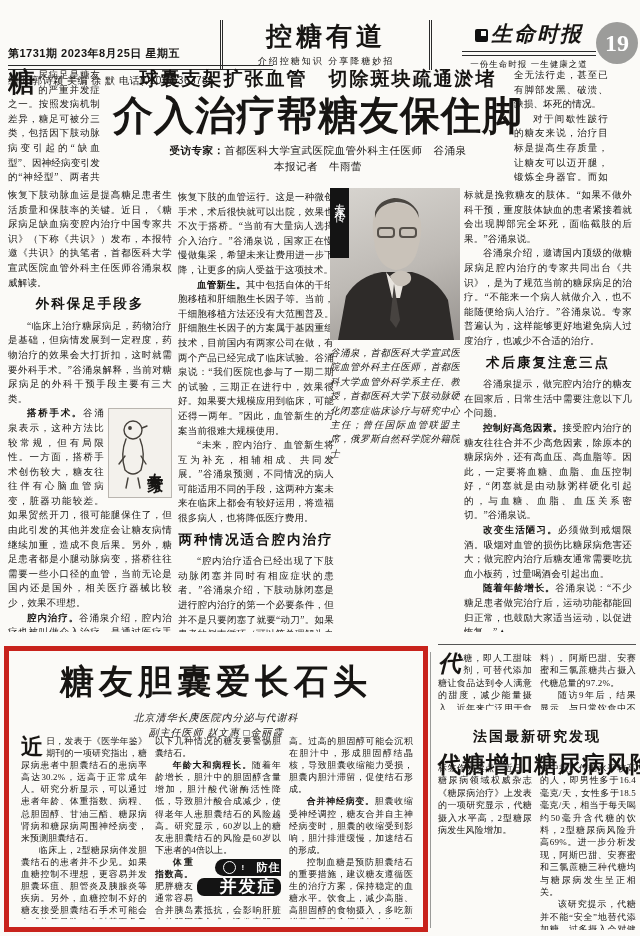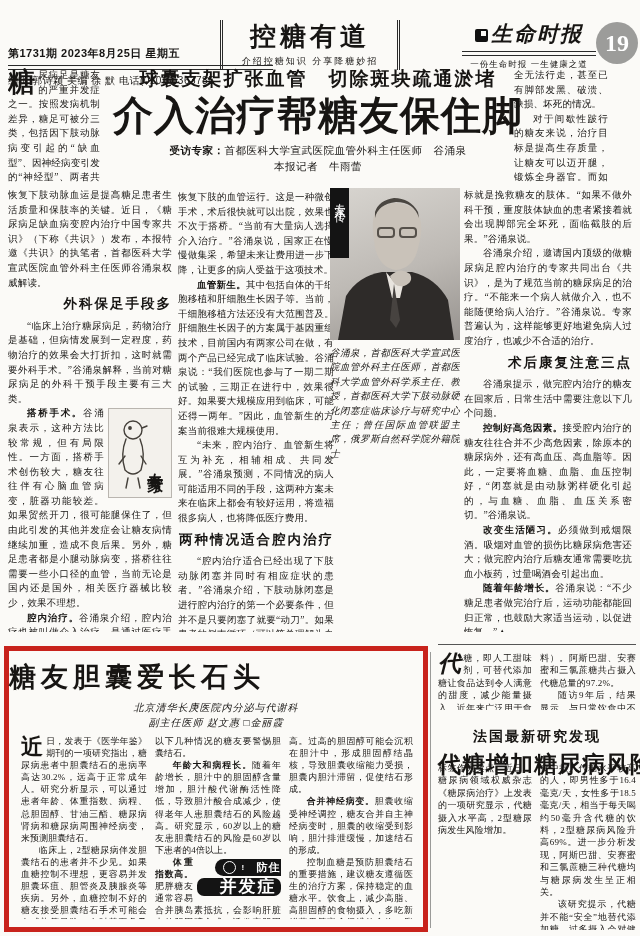--- a/index.html
+++ b/index.html
@@ -3,54 +3,54 @@
 <meta charset="utf-8">
 <style>
   html,body{margin:0;padding:0;background:#e8e6e1;}
   #page{position:relative;width:640px;height:936px;background:#fbfaf7;margin:0 auto;overflow:hidden;
         font-family:"Liberation Serif","DejaVu Serif",serif;color:#171513;}
   .abs{position:absolute;}
   
   .hd-issue{font-weight:bold;font-size:11px;font-family:"Liberation Sans",sans-serif;letter-spacing:.5px;}
   .hd-rule{height:3px;border-top:1px solid #2a2a2a;border-bottom:1px solid #2a2a2a;margin:4px 0;}
   .hd-editor{font-size:10px;font-family:"Liberation Sans",sans-serif;letter-spacing:.5px;}
-  .hd-center{text-align:center;border-left:3px double #2a2a2a;border-right:3px double #2a2a2a;padding:2px 12px;}
+  .hd-center{text-align:center;border-left:3px double #2a2a2a;border-right:3px double #2a2a2a;padding:2px 28px;}
   .hd-sec-title{font-size:26px;font-weight:900;font-family:"Liberation Sans",sans-serif;letter-spacing:4px;line-height:1.1;}
   .hd-sec-sub{font-size:9px;letter-spacing:2px;margin-top:4px;font-family:"Liberation Sans",sans-serif;}
   .hd-logo{font-size:21px;font-weight:900;font-style:italic;letter-spacing:2px;white-space:nowrap;}
   .logo-mark{display:inline-block;width:13px;height:13px;background:#111;border-radius:2px;position:relative;top:1px;margin-right:3px;}
   .logo-mark i{position:absolute;right:2px;top:2px;width:5px;height:5px;background:#fbfaf7;}
   .hd-slogan{font-size:8.5px;letter-spacing:1px;font-family:"Liberation Sans",sans-serif;white-space:nowrap;}
   .pg-circle{width:42px;height:42px;border-radius:50%;background:#9c9c9a;color:#fff;text-align:center;
              line-height:42px;font-size:24px;font-weight:bold;font-family:"Liberation Serif",serif;}
   
   .col{text-align:justify;word-break:break-all;overflow:hidden;font-size:9.5px;line-height:14.6px;letter-spacing:.2px;}
   .col p{margin:0;text-indent:2em;}
   .col p.cont{text-indent:0;}
   .lead{font-weight:bold;font-family:"Liberation Sans",sans-serif;}
-  .sechead{font-size:13.5px;font-weight:900;font-family:"Liberation Sans",sans-serif;text-align:right;
+  .sechead{font-size:13.5px;font-weight:900;font-family:"Liberation Sans",sans-serif;text-align:center;
            letter-spacing:2px;text-indent:0 !important;margin:7px 0 !important;}
   .dropcap{float:left;font-size:27px;line-height:26px;font-weight:bold;padding:1px 3px 0 0;}
   .kicker{font-size:19px;font-weight:900;font-family:"Liberation Sans",sans-serif;text-align:center;letter-spacing:2px;}
   .bigtitle{font-size:40px;font-weight:900;font-family:"Liberation Sans",sans-serif;text-align:center;
             letter-spacing:1px;line-height:1.15;white-space:nowrap;}
   .byline{font-size:10.5px;text-align:center;margin-top:6px;letter-spacing:.5px;}
   .byline b{font-family:"Liberation Sans",sans-serif;}
   
   .photo{background:linear-gradient(160deg,#d8d5d0 0%,#bdb9b4 55%,#96928e 100%);overflow:hidden;}
   .vlabel{writing-mode:vertical-rl;background:#141414;color:#fff;font-size:11px;letter-spacing:3px;
           padding:6px 2px;font-family:"Liberation Sans",sans-serif;}
   .caption{font-size:9.5px;line-height:14.4px;text-align:justify;word-break:break-all;font-style:italic;overflow:hidden;}
   
   .cartoon{float:right;width:62px;height:88px;margin:2px 0 2px 4px;background:#f3f1ec;border:1px solid #b9b5af;
            display:flex;align-items:center;justify-content:center;}
   .cartoon .vtxt{writing-mode:vertical-rl;font-size:16px;font-weight:900;font-family:"Liberation Sans",sans-serif;letter-spacing:2px;}
   
   .redbox{border:5px solid #c8231c;background:#fbfaf7;}
-  .g-title{font-size:27px;font-weight:900;font-family:"Liberation Sans",sans-serif;text-align:left;letter-spacing:5px;margin-top:8px;}
+  .g-title{font-size:34px;font-weight:900;font-family:"Liberation Sans",sans-serif;text-align:center;letter-spacing:5px;margin-top:8px;}
   .g-byline{font-size:10px;font-style:italic;text-align:center;letter-spacing:1px;line-height:15px;margin-top:5px;}
   .smallcol{font-size:8.9px;line-height:12.1px;letter-spacing:.2px;}
   .smallcol .dropcap{font-size:22px;line-height:22px;}
   .badge{float:right;width:84px;margin:3px 0 2px 4px;font-family:"Liberation Sans",sans-serif;}
   .badge .b1{display:inline-flex;align-items:center;background:#141414;color:#fff;border-radius:9px;
              padding:2px 8px;font-size:11px;font-weight:bold;letter-spacing:1px;}
   .badge .b1 .excl{display:inline-block;width:11px;height:11px;border:1.5px solid #fff;border-radius:50%;
                    text-align:center;line-height:11px;font-size:8px;margin-right:3px;font-weight:900;}
   .badge .b2{background:#141414;color:#fff;border-radius:7px;text-align:center;font-size:17px;
              font-weight:900;letter-spacing:2px;padding:3px 0;margin-top:2px;}

